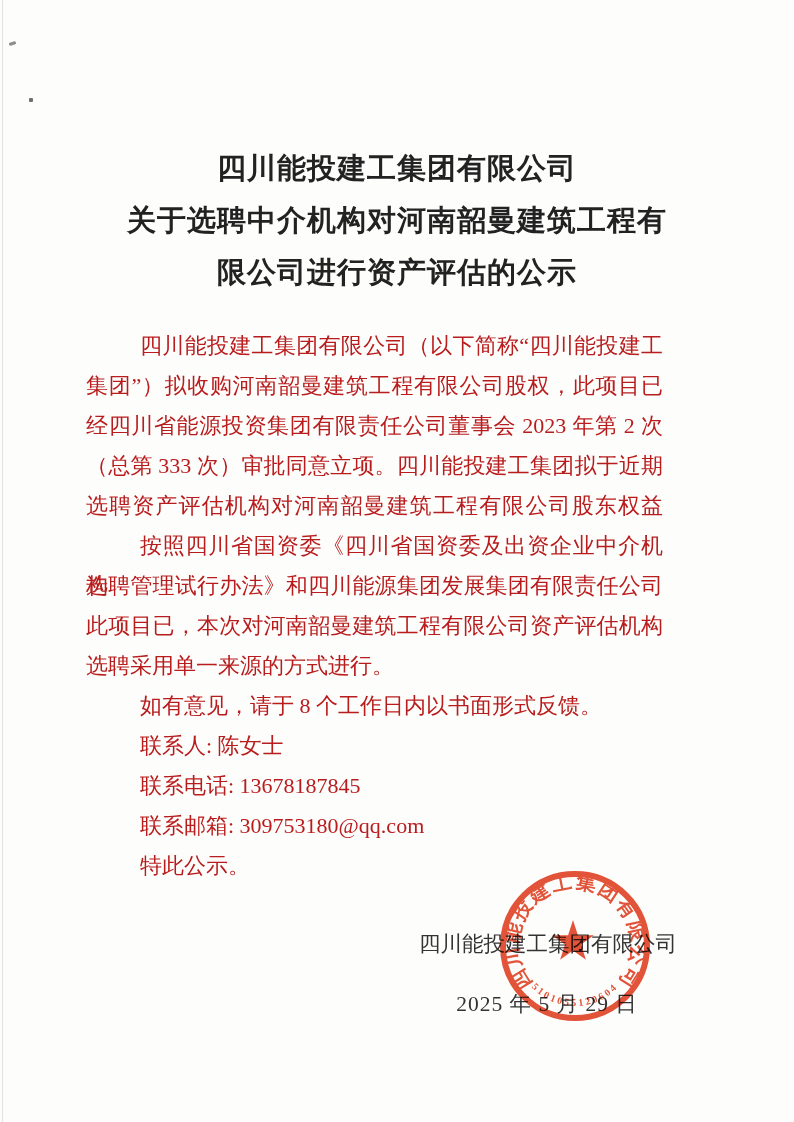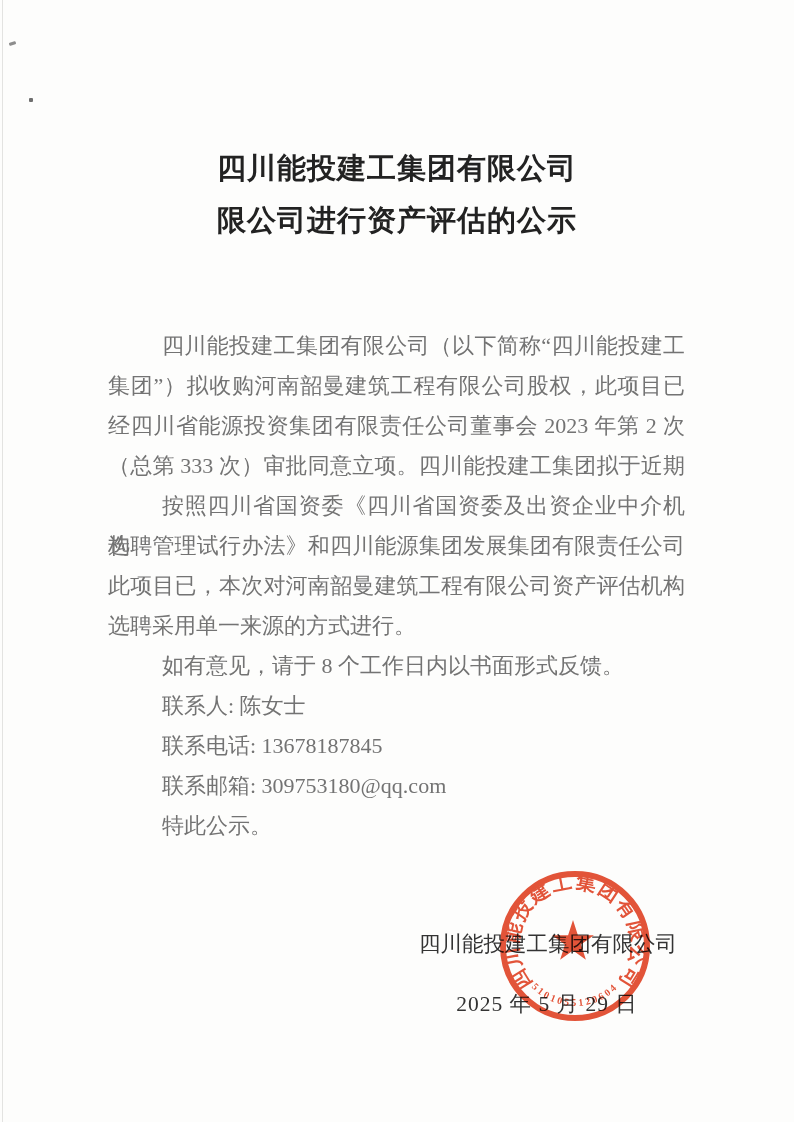--- a/index.html
+++ b/index.html
@@ -16,22 +16,22 @@
   .speck-a{position:absolute;left:9px;top:42px;width:7px;height:3px;background:#8d8d8d;transform:rotate(-18deg);border-radius:1px;}
   .speck-b{position:absolute;left:29px;top:98px;width:4px;height:4px;background:#6f6f6f;border-radius:1px;}
   
   .title{
     position:absolute;left:0;top:142px;width:794px;
     text-align:center;font-size:29px;line-height:52px;
     font-weight:bold;color:#222;letter-spacing:1px;
   }
   
   .body-text{
-    position:absolute;left:108px;top:326px;width:577px;
-    font-size:22px;color:#737373;
+    position:absolute;left:86px;top:326px;width:577px;
+    font-size:22px;color:#b91c1c;
   }
   .bline{height:40px;line-height:40px;white-space:nowrap;}
   .bline.j{white-space:normal;text-align:justify;text-align-last:justify;}
   .bline.ind{text-indent:54px;}
   
   .signature{
     position:absolute;right:117px;top:924px;width:260px;
     font-size:21.5px;color:#333;
   }
   .sig-company{line-height:40px;text-align:right;white-space:nowrap;}
@@ -49,28 +49,30 @@
 <body>
 
 <div class="page">
 
   <div class="edge-line"></div>
   <div class="speck-a"></div>
   <div class="speck-b"></div>
 
   <div class="title">
     <div>四川能投建工集团有限公司</div>
+    <div>关于选聘中介机构对河南韶曼建筑工程有</div>
     <div>限公司进行资产评估的公示</div>
   </div>
 
   <div class="body-text">
     <div class="bline ind j">四川能投建工集团有限公司（以下简称“四川能投建工</div>
     <div class="bline j">集团”）拟收购河南韶曼建筑工程有限公司股权，此项目已</div>
     <div class="bline j">经四川省能源投资集团有限责任公司董事会 2023 年第 2 次</div>
     <div class="bline j">（总第 333 次）审批同意立项。四川能投建工集团拟于近期</div>
+    <div class="bline j">选聘资产评估机构对河南韶曼建筑工程有限公司股东权益</div>
     <div class="bline ind j">按照四川省国资委《四川省国资委及出资企业中介机构</div>
     <div class="bline j">选聘管理试行办法》和四川能源集团发展集团有限责任公司</div>
     <div class="bline j">此项目已，本次对河南韶曼建筑工程有限公司资产评估机构</div>
     <div class="bline">选聘采用单一来源的方式进行。</div>
     <div class="bline ind">如有意见，请于 8 个工作日内以书面形式反馈。</div>
     <div class="bline ind">联系人: 陈女士</div>
     <div class="bline ind">联系电话: 13678187845</div>
     <div class="bline ind">联系邮箱: 309753180@qq.com</div>
     <div class="bline ind">特此公示。</div>
   </div>

